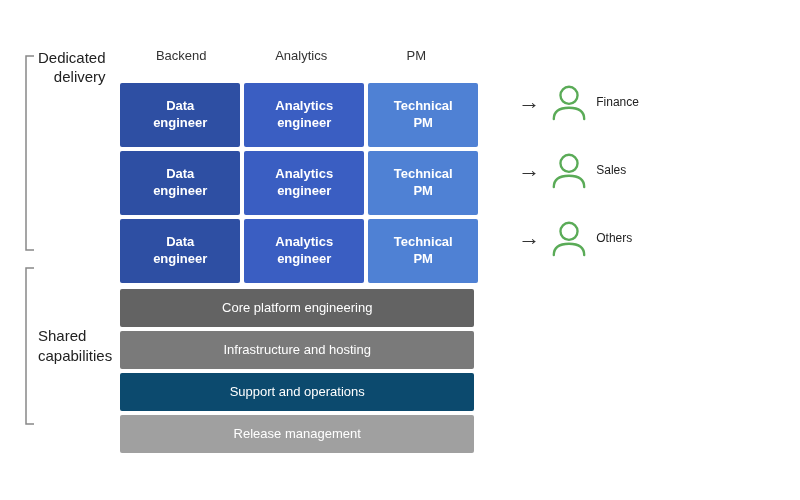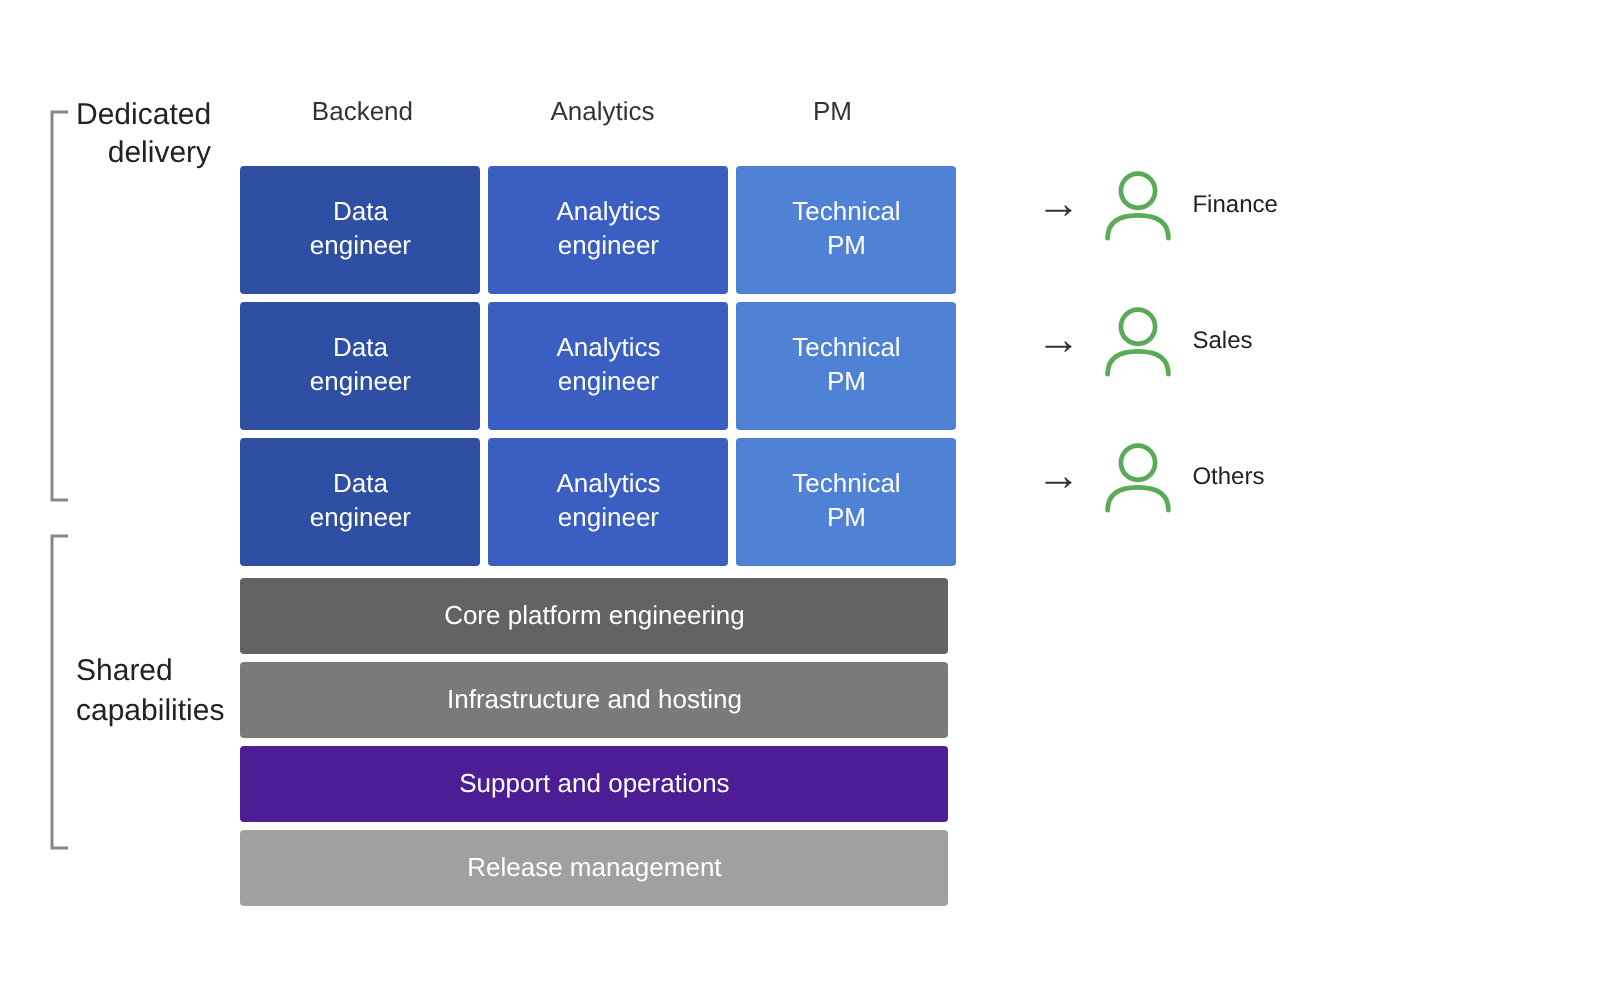--- a/index.html
+++ b/index.html
@@ -56,20 +56,21 @@
 
     .col-backend { width: 120px; }
     .col-analytics { width: 120px; }
     .col-pm { width: 110px; }
 
     .dedicated-rows {
       display: flex;
       flex-direction: column;
       gap: 4px;
       margin-bottom: 6px;
+      font-weight: bold;
     }
 
     .team-row {
       display: flex;
       flex-direction: row;
       gap: 4px;
       height: 64px;
     }
 
     .cell {
@@ -113,21 +114,21 @@
       color: white;
       font-size: 13px;
       border-radius: 2px;
       padding: 0 8px;
       height: 38px;
       width: 354px;
     }
 
     .shared-cell-dark { background-color: #636363; }
     .shared-cell-medium { background-color: #7a7a7a; text-align: center; }
-    .shared-cell-light { background-color: #4c1d95; }
+    .shared-cell-light { background-color: #0c4a6e; }
     .shared-cell-lighter { background-color: #a0a0a0; }
 
     
     .right-section {
       display: flex;
       flex-direction: column;
       justify-content: flex-start;
       margin-left: 8px;
       gap: 4px;
     }

